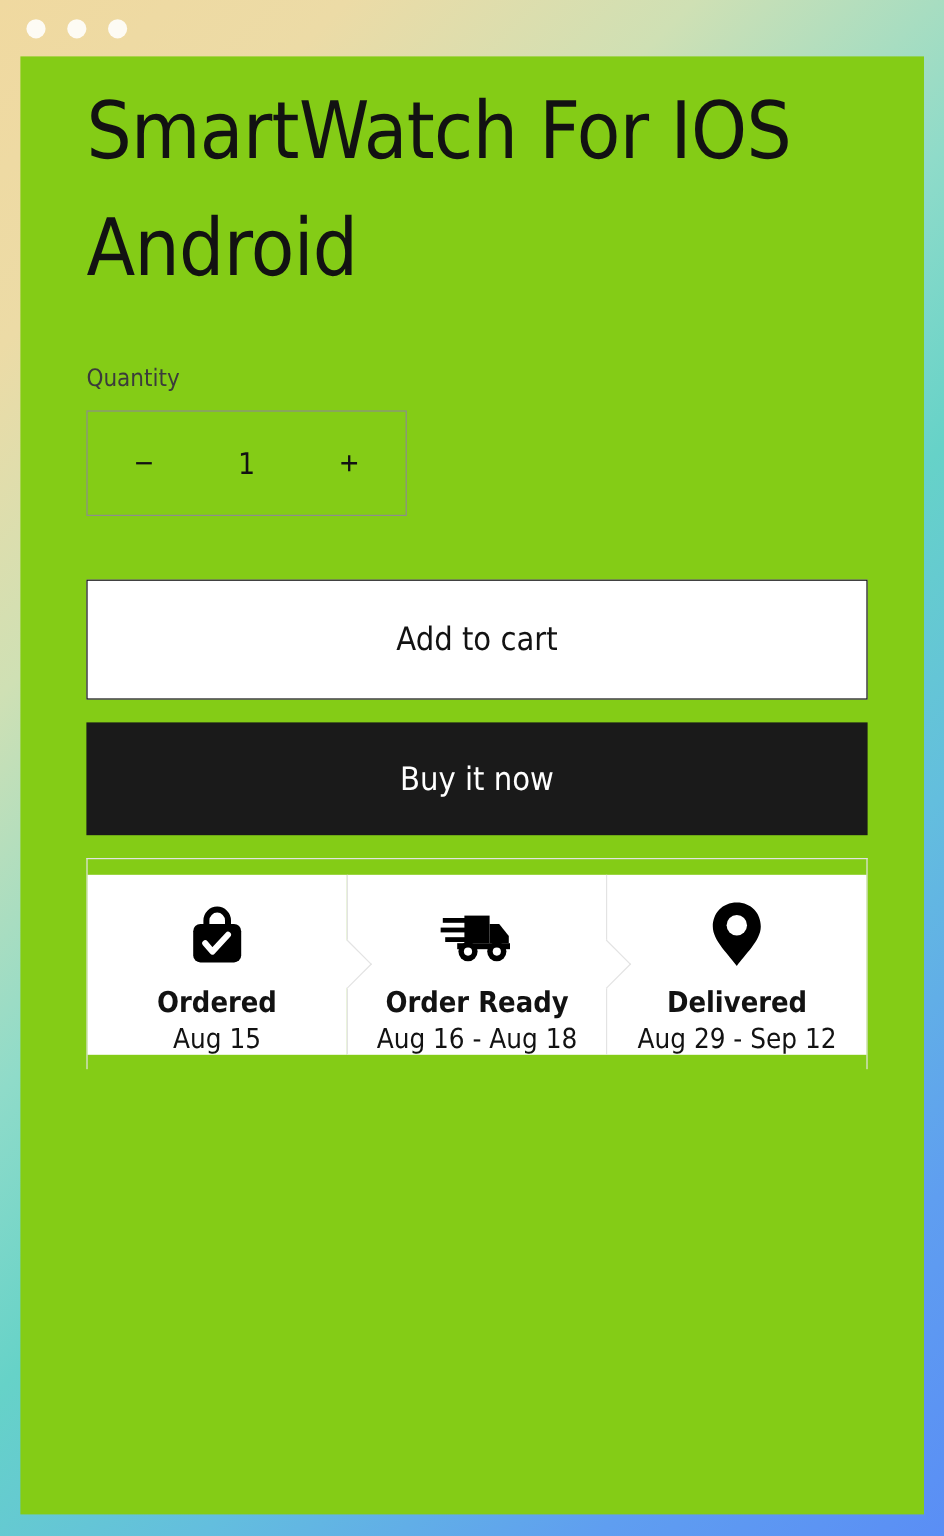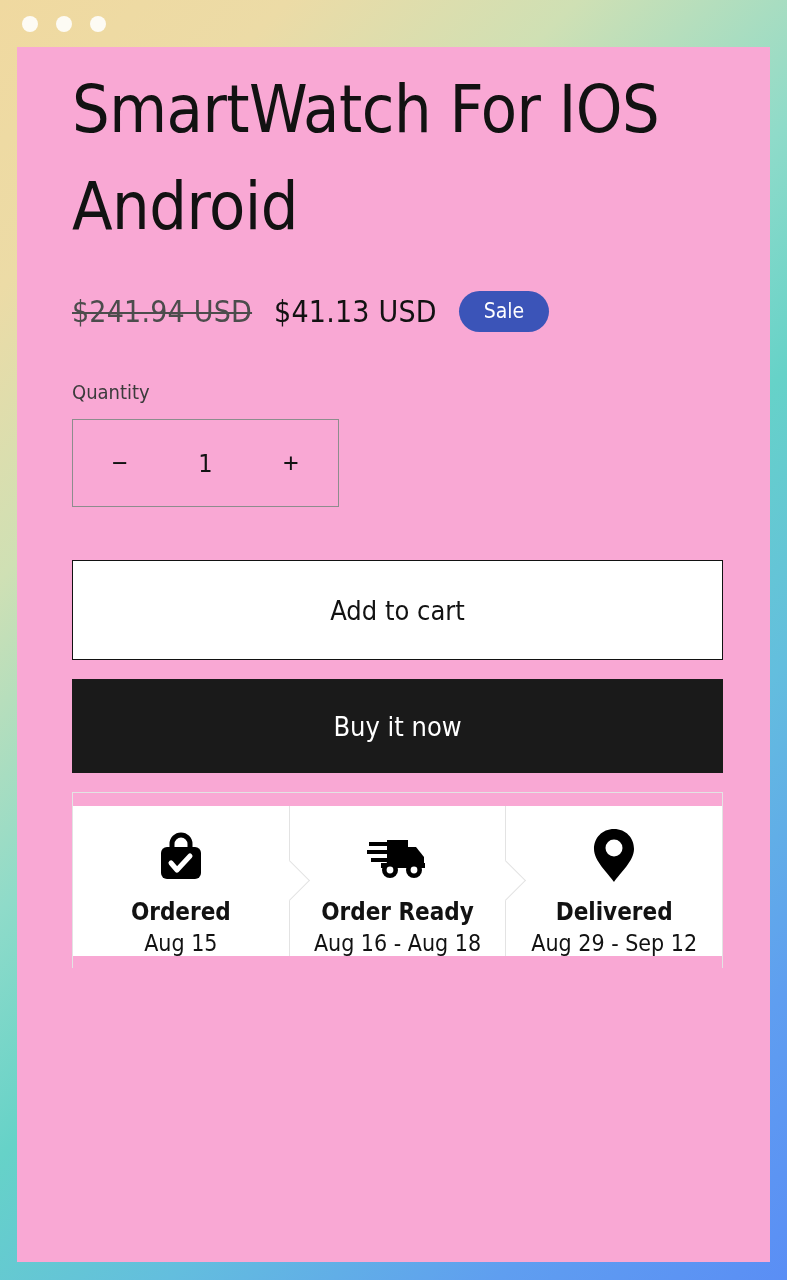--- a/index.html
+++ b/index.html
@@ -38,21 +38,21 @@
     background: rgba(255,255,255,0.88);
   }
 
   
   .page-card {
     position: absolute;
     left: 17px;
     top: 47px;
     width: 753px;
     height: 1215px;
-    background: #f9a8d4;
+    background: #84cc16;
     overflow: hidden;
   }
 
   .inner {
     padding: 14px 55px 0 55px;
   }
 
   
   .product-title {
     font-family: "DejaVu Sans Condensed", "Liberation Sans Narrow", "Liberation Sans", sans-serif;
@@ -233,25 +233,20 @@
   <span class="dot"></span>
   <span class="dot"></span>
   <span class="dot"></span>
 </div>
 
 <div class="page-card">
   <div class="inner">
 
     <h1 class="product-title">SmartWatch For IOS Android</h1>
 
-    <div class="price-row">
-      <span class="price-old">$241.94 USD</span>
-      <span class="price-new">$41.13 USD</span>
-      <span class="sale-badge">Sale</span>
-    </div>
 
     <div class="qty-label">Quantity</div>
     <div class="qty-box">
       <button class="qty-btn">−</button>
       <span class="qty-value">1</span>
       <button class="qty-btn">+</button>
     </div>
 
     <div class="btn btn-add">Add to cart</div>
     <div class="btn btn-buy">Buy it now</div>

